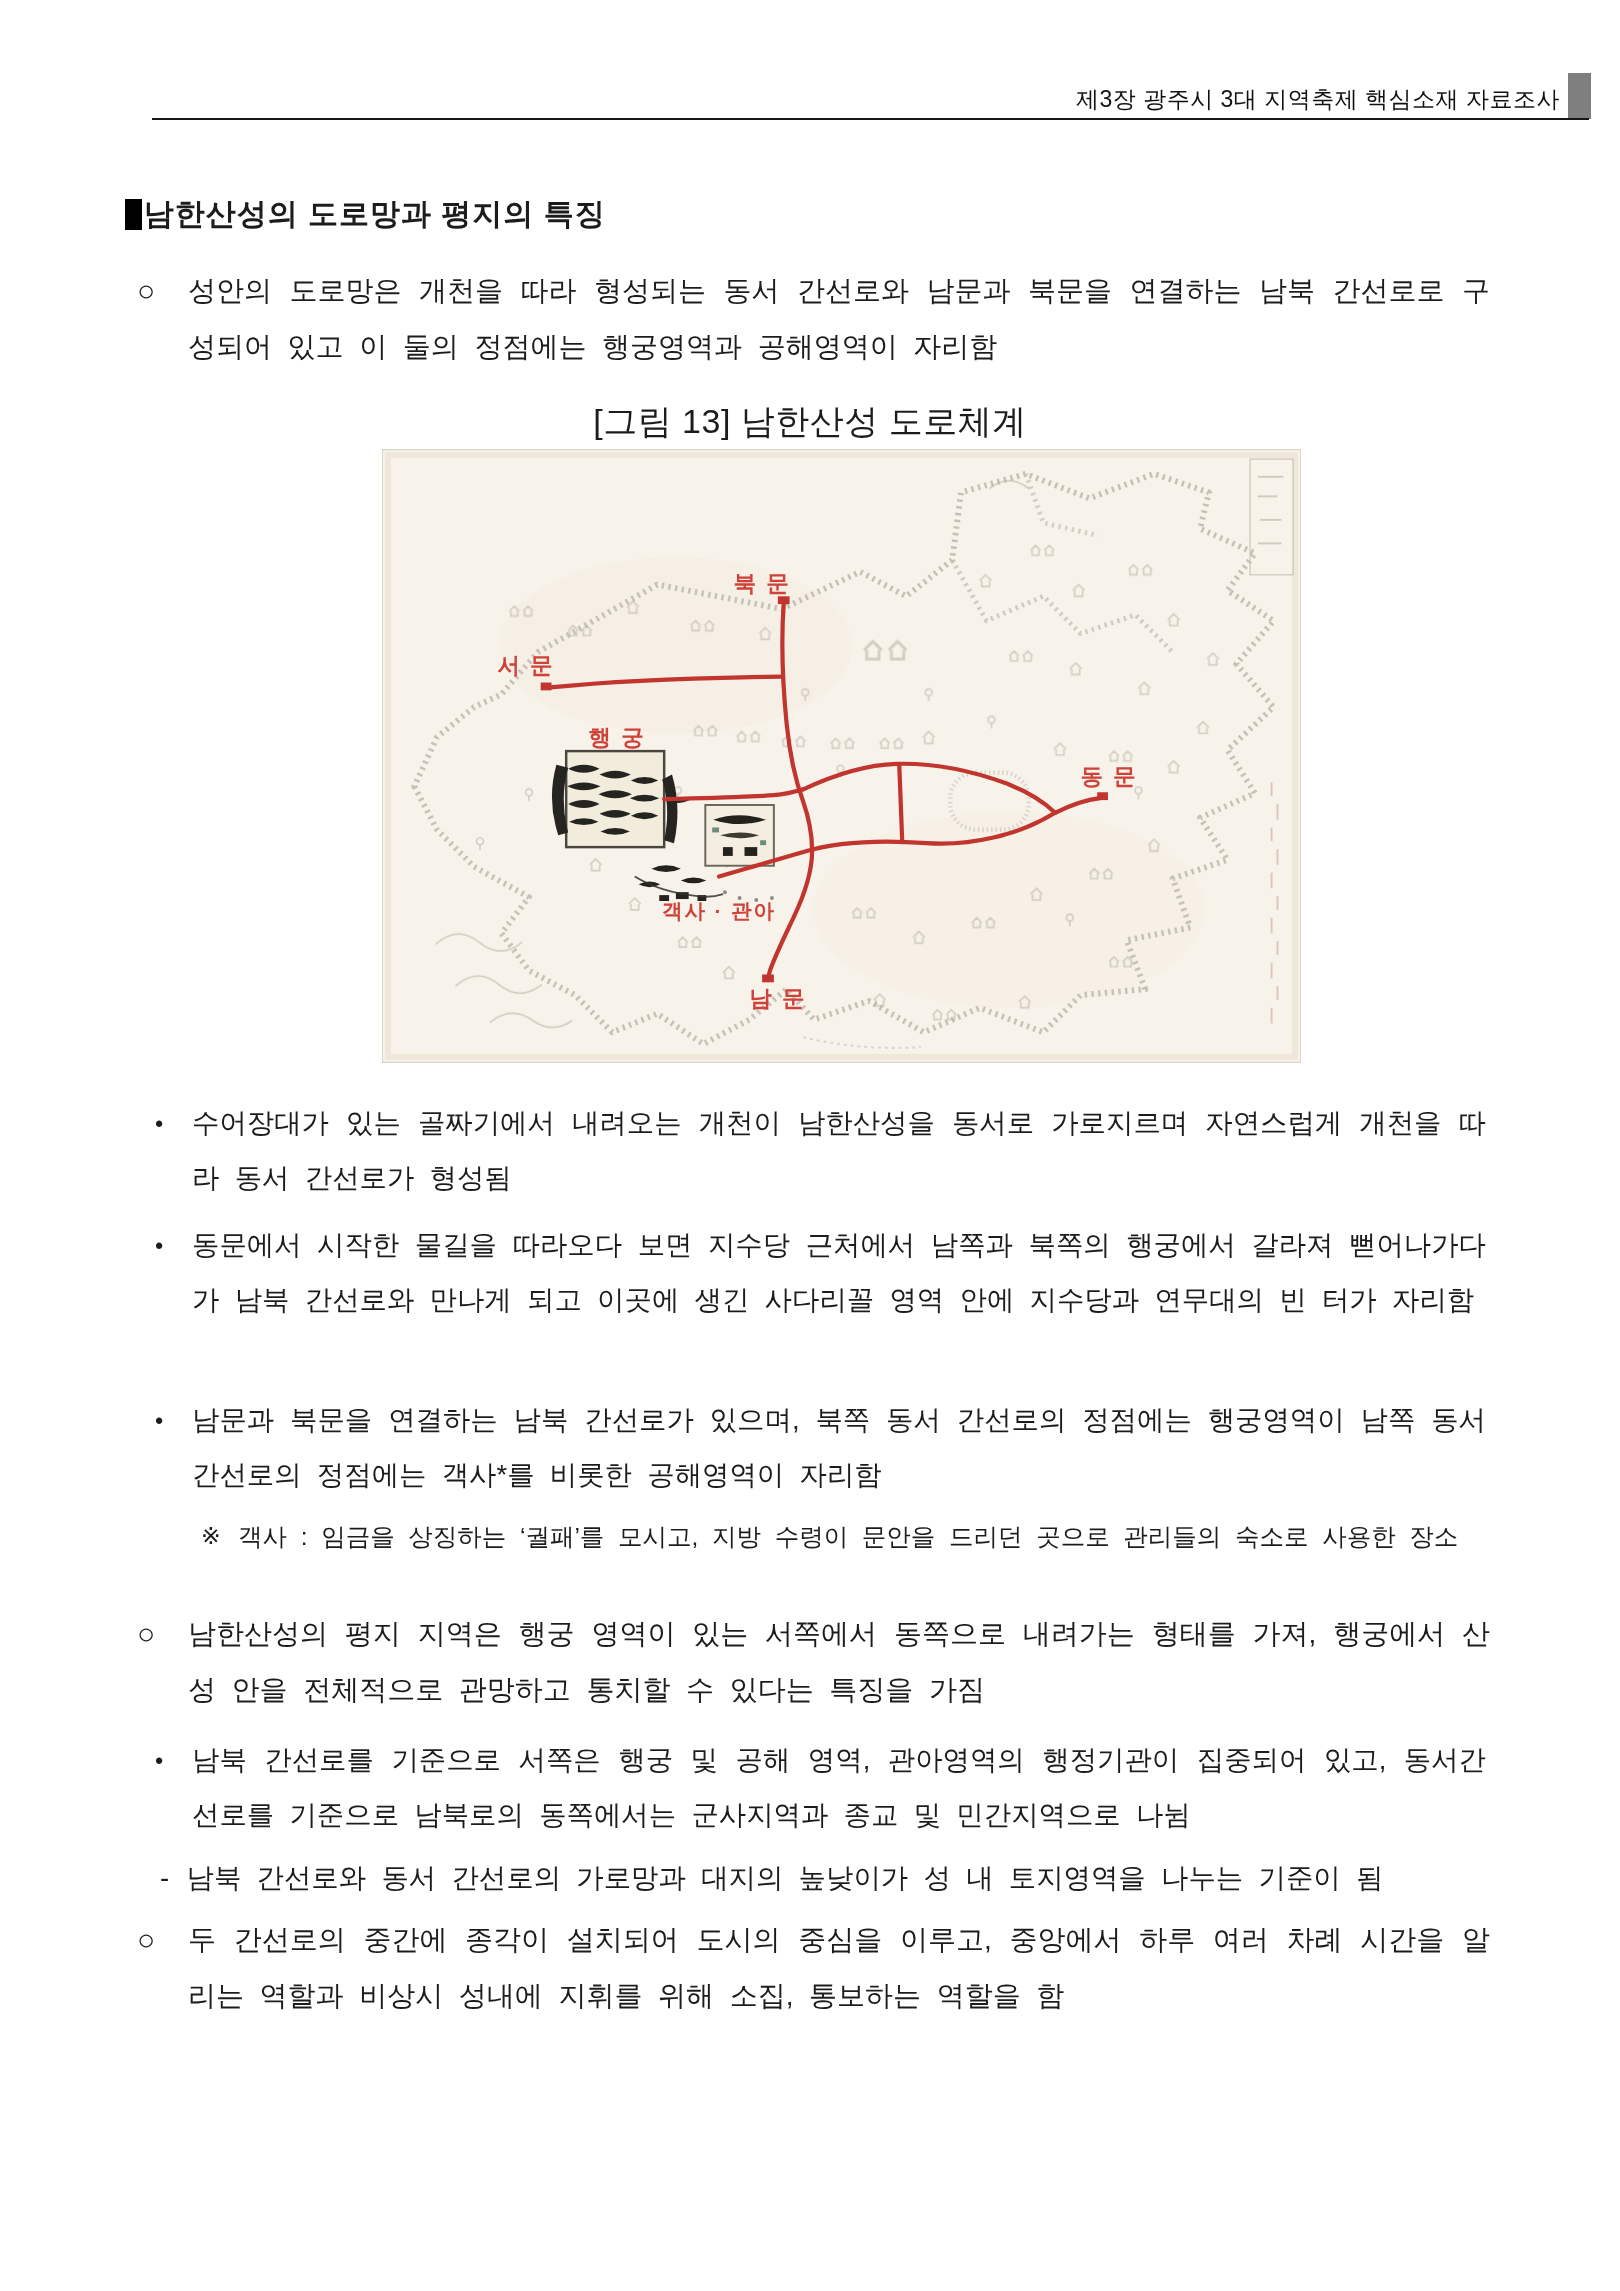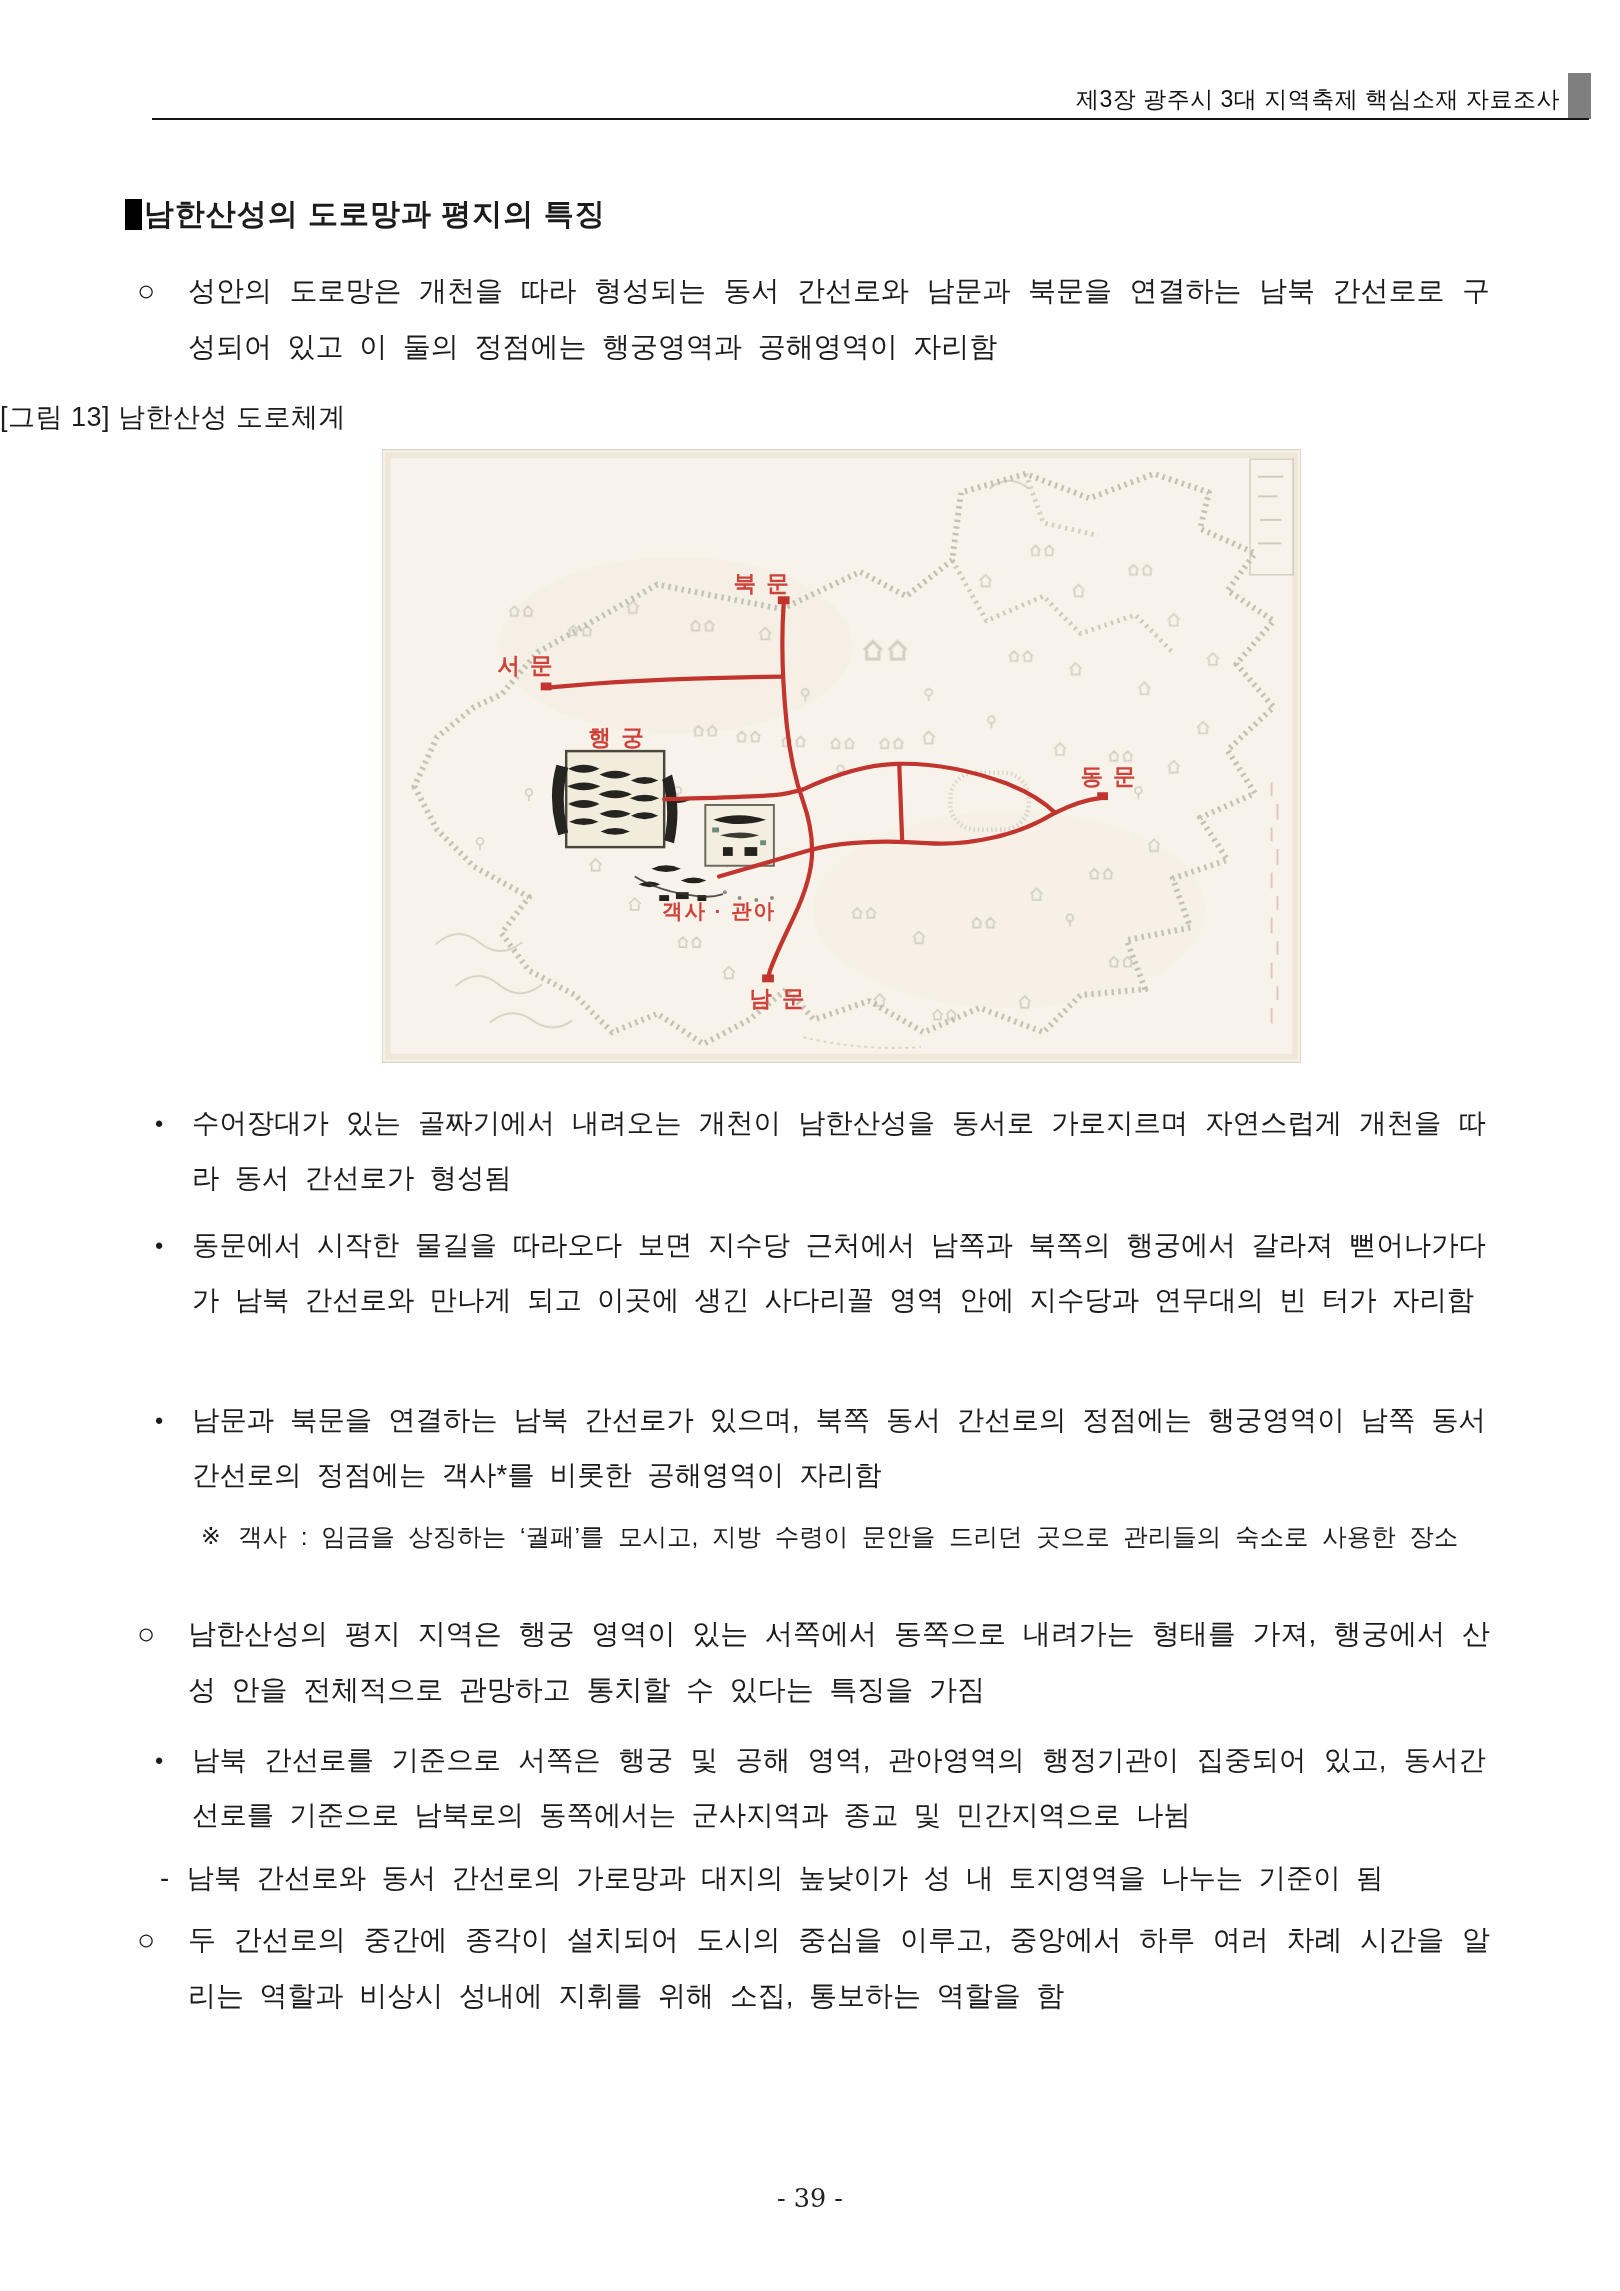--- a/index.html
+++ b/index.html
@@ -19,21 +19,21 @@
   .mk{flex:0 0 auto;text-align:left;}
   .txt{text-align:justify;word-spacing:.28em;}
   .para{font-size:28px;line-height:56px;}
   .para .mk{width:51px;font-size:30px;}
   .bul{font-size:27.4px;line-height:55px;}
   .bul .mk{width:37px;font-size:23.5px;padding-top:2px;}
   .note{font-size:24.5px;line-height:43px;}
   .note .mk{width:37px;font-size:23.5px;}
   .dash{font-size:27.4px;line-height:55px;}
   .dash .mk{width:26.5px;}
-  .caption{left:0;top:399px;width:1620px;font-size:27px;letter-spacing:0.5px;}
+  .caption{left:0;top:399px;width:1620px;text-align:center;font-size:34px;letter-spacing:0.5px;}
   .footer{left:0;top:2183px;width:1620px;text-align:center;font-size:25.5px;
           font-family:"DejaVu Serif","Liberation Serif",serif;color:#222;}
   .map-wrap{left:382px;top:449px;width:919px;height:506px;}
   svg text{font-family:"Liberation Sans","DejaVu Sans",sans-serif;}
 </style>
 </head>
 <body>
 
 <div class="page">
 
@@ -268,16 +268,15 @@
   <div class="abs item dash" style="left:160px;top:1850px;width:1372px;">
     <span class="mk">-</span>
     <div class="txt" style="text-align:right;">남북 간선로와 동서 간선로의 가로망과 대지의 높낮이가 성 내 토지영역을 나누는 기준이 됨</div>
   </div>
 
   <div class="abs item para" style="left:137px;top:1912px;width:1353px;">
     <span class="mk">○</span>
     <div class="txt">두 간선로의 중간에 종각이 설치되어 도시의 중심을 이루고, 중앙에서 하루 여러 차례 시간을 알리는 역할과 비상시 성내에 지휘를 위해 소집, 통보하는 역할을 함</div>
   </div>
 
-  <div class="abs footer">- 39 -</div>
 
 </div>
 
 
 </body></html>

